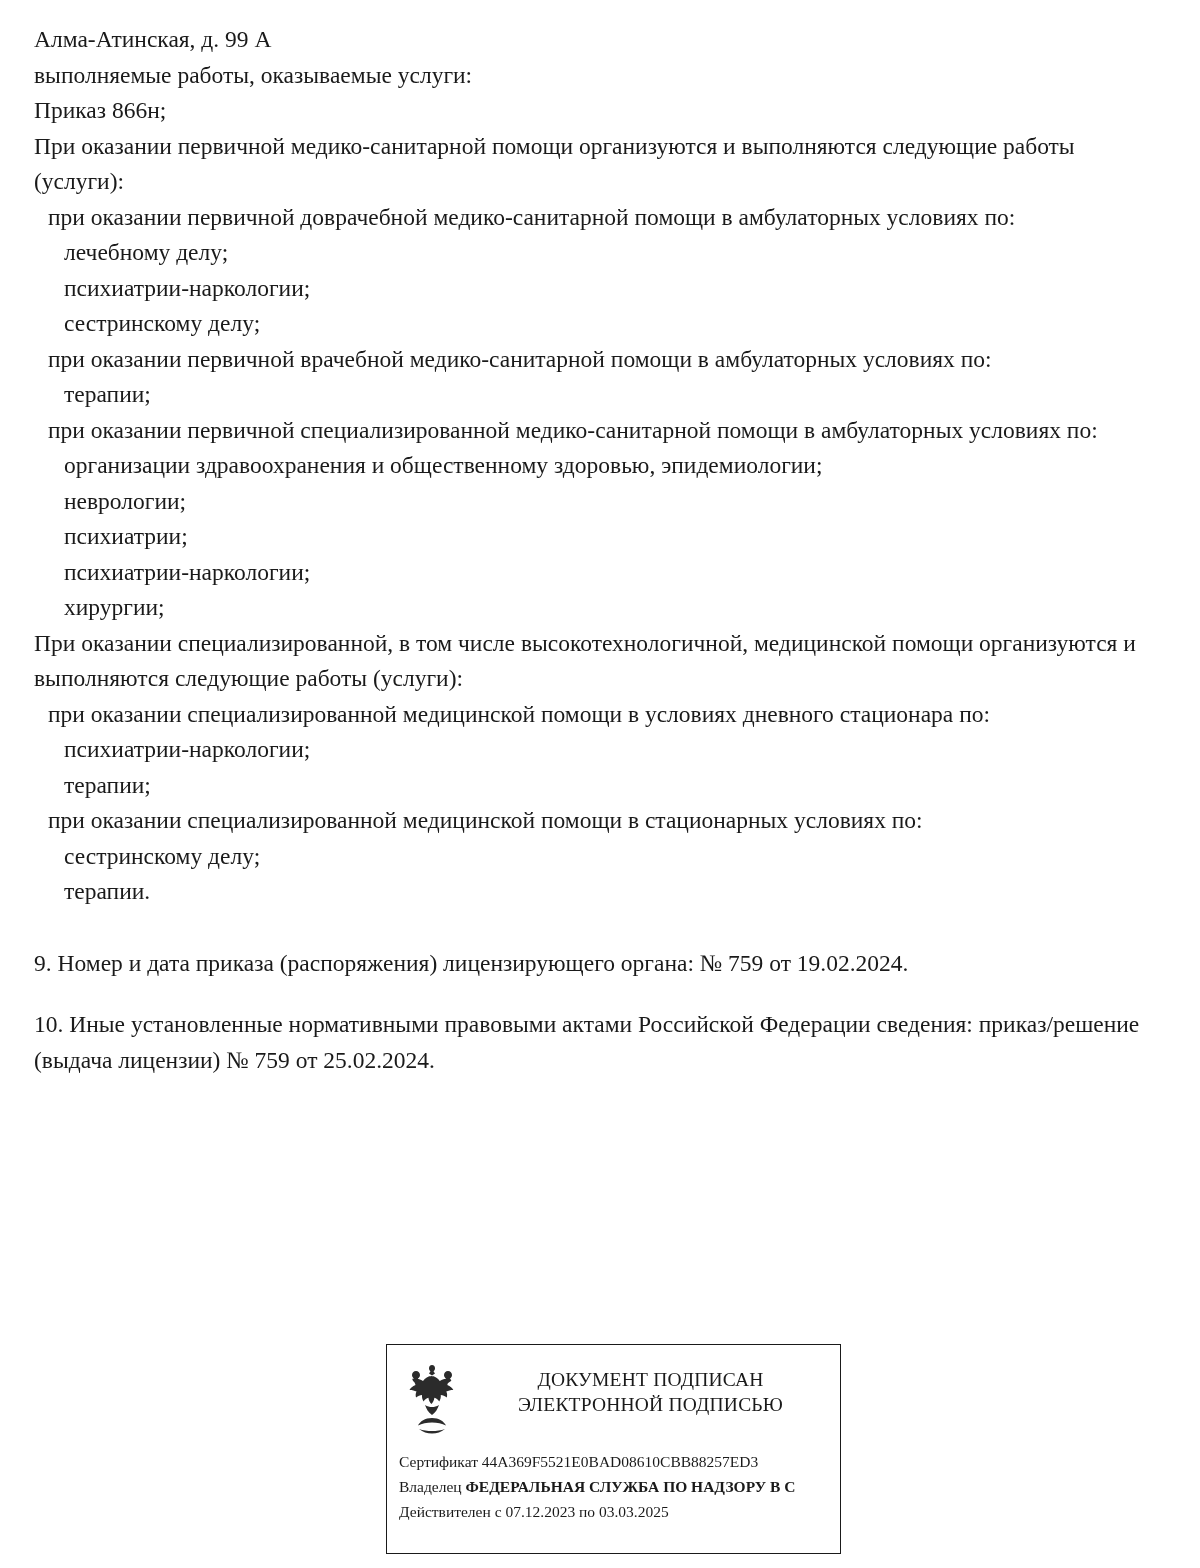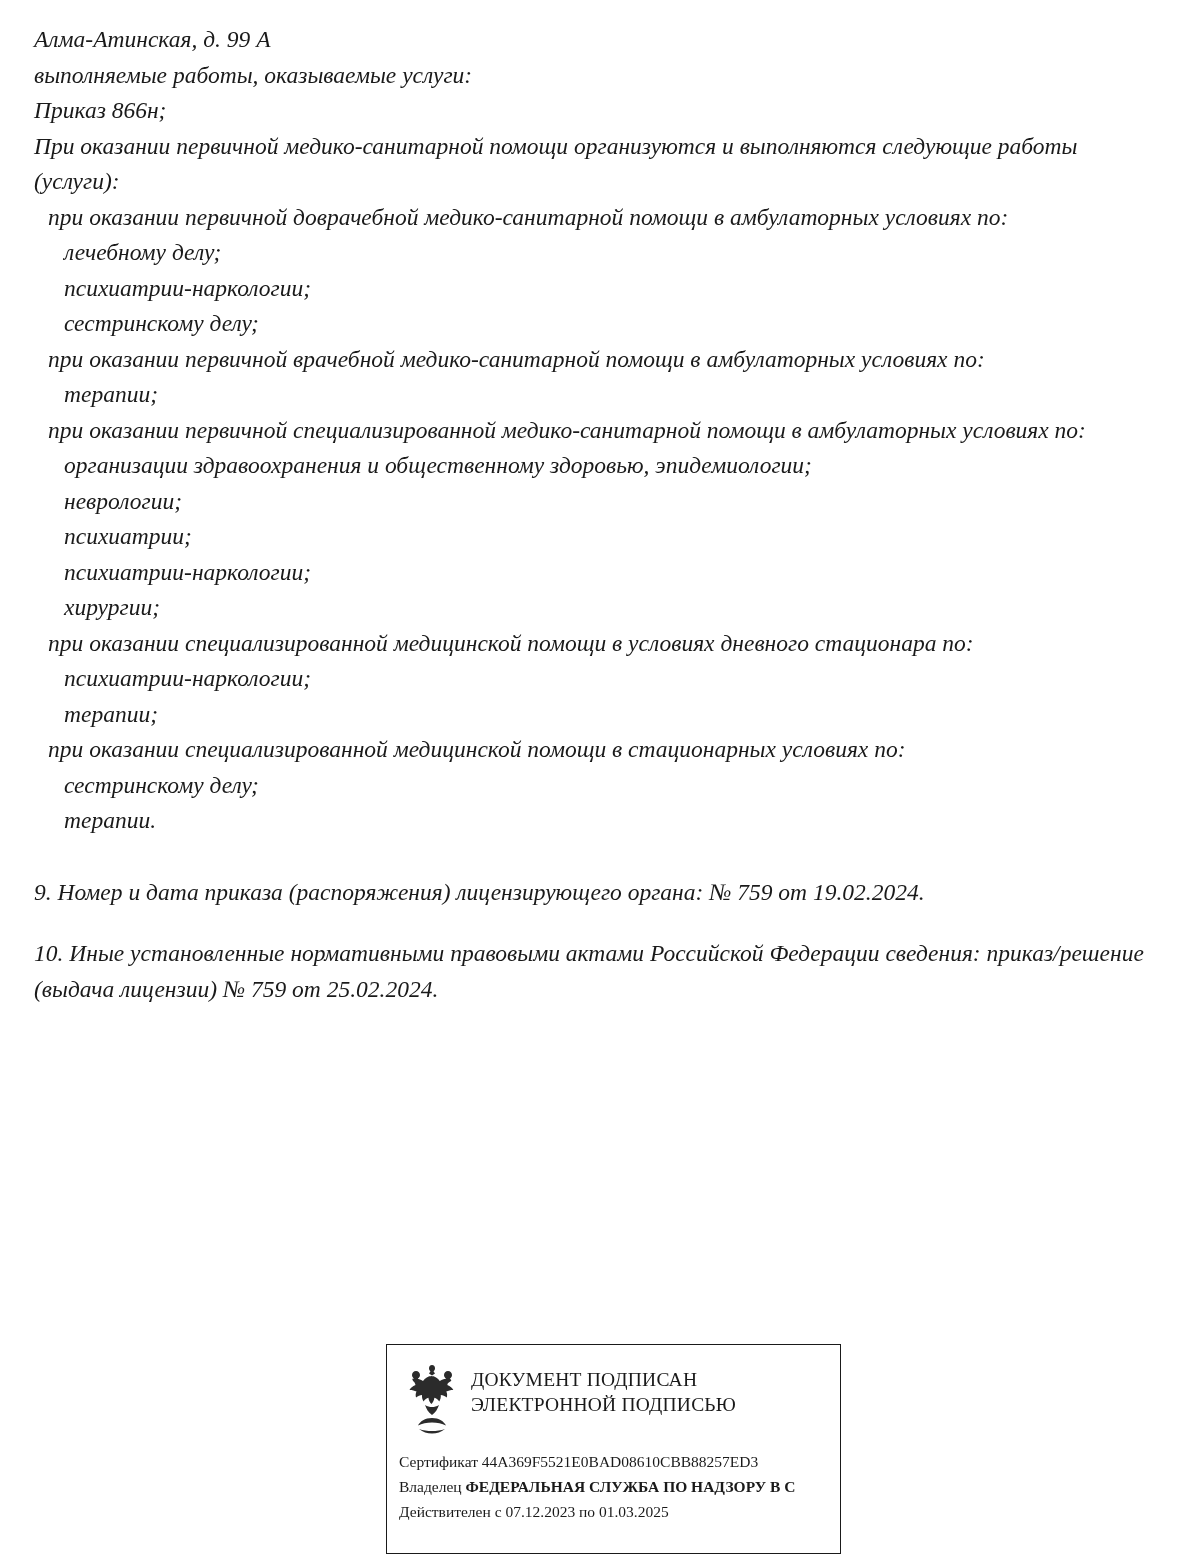--- a/index.html
+++ b/index.html
@@ -12,21 +12,20 @@
     height: 1568px;
     font-family: "Liberation Serif", "DejaVu Serif", serif;
     color: #1a1a1a;
     position: relative;
     overflow: hidden;
   }
   .page {
     padding: 22px 40px 0 34px;
     box-sizing: border-box;
     width: 1200px;
-    font-style: italic;
   }
   .line {
     font-size: 23.5px;
     line-height: 35.5px;
     white-space: pre-wrap;
   }
   .indent-1 { padding-left: 14px; }
   .indent-2 { padding-left: 30px; }
   .gap-md { height: 26px; }
   .gap-lg { height: 36px; }
@@ -60,20 +59,21 @@
   }
   .emblem {
     width: 66px;
     height: 78px;
     flex: 0 0 66px;
     margin-right: 6px;
     margin-top: 2px;
   }
   .stamp-title {
     flex: 1;
+    text-align: center;
     font-size: 19.5px;
     line-height: 25px;
     letter-spacing: .2px;
     padding-top: 8px;
   }
   .stamp-lines {
     padding: 10px 0 0 12px;
     font-size: 15.5px;
     line-height: 25px;
     white-space: nowrap;
@@ -94,20 +94,21 @@
   <div class="line indent-2">психиатрии-наркологии;</div>
   <div class="line indent-2">сестринскому делу;</div>
   <div class="line indent-1">при оказании первичной врачебной медико-санитарной помощи в амбулаторных условиях по:</div>
   <div class="line indent-2">терапии;</div>
   <div class="line indent-1">при оказании первичной специализированной медико-санитарной помощи в амбулаторных условиях по:</div>
   <div class="line indent-2">организации здравоохранения и общественному здоровью, эпидемиологии;</div>
   <div class="line indent-2">неврологии;</div>
   <div class="line indent-2">психиатрии;</div>
   <div class="line indent-2">психиатрии-наркологии;</div>
   <div class="line indent-2">хирургии;</div>
+  <div class="line">При оказании специализированной, в том числе высокотехнологичной, медицинской помощи организуются и выполняются следующие работы (услуги):</div>
   <div class="line indent-1">при оказании специализированной медицинской помощи в условиях дневного стационара по:</div>
   <div class="line indent-2">психиатрии-наркологии;</div>
   <div class="line indent-2">терапии;</div>
   <div class="line indent-1">при оказании специализированной медицинской помощи в стационарных условиях по:</div>
   <div class="line indent-2">сестринскому делу;</div>
   <div class="line indent-2">терапии.</div>
 
   <div class="gap-lg"></div>
   <div class="para">9. Номер и дата приказа (распоряжения) лицензирующего органа: № 759 от 19.02.2024.</div>
 
@@ -145,17 +146,17 @@
         <span>44A369F5521E0BAD08610CBB88257ED3</span>
       </div>
       <div>
         <span>Владелец</span>
         <b>ФЕДЕРАЛЬНАЯ СЛУЖБА ПО НАДЗОРУ В С</b>
       </div>
       <div>
         <span>Действителен с</span>
         <span>07.12.2023</span>
         <span>по</span>
-        <span>01.03.2025</span>
+        <span>03.03.2025</span>
       </div>
     </div>
   </div>
 </div>
 
 </body></html>

